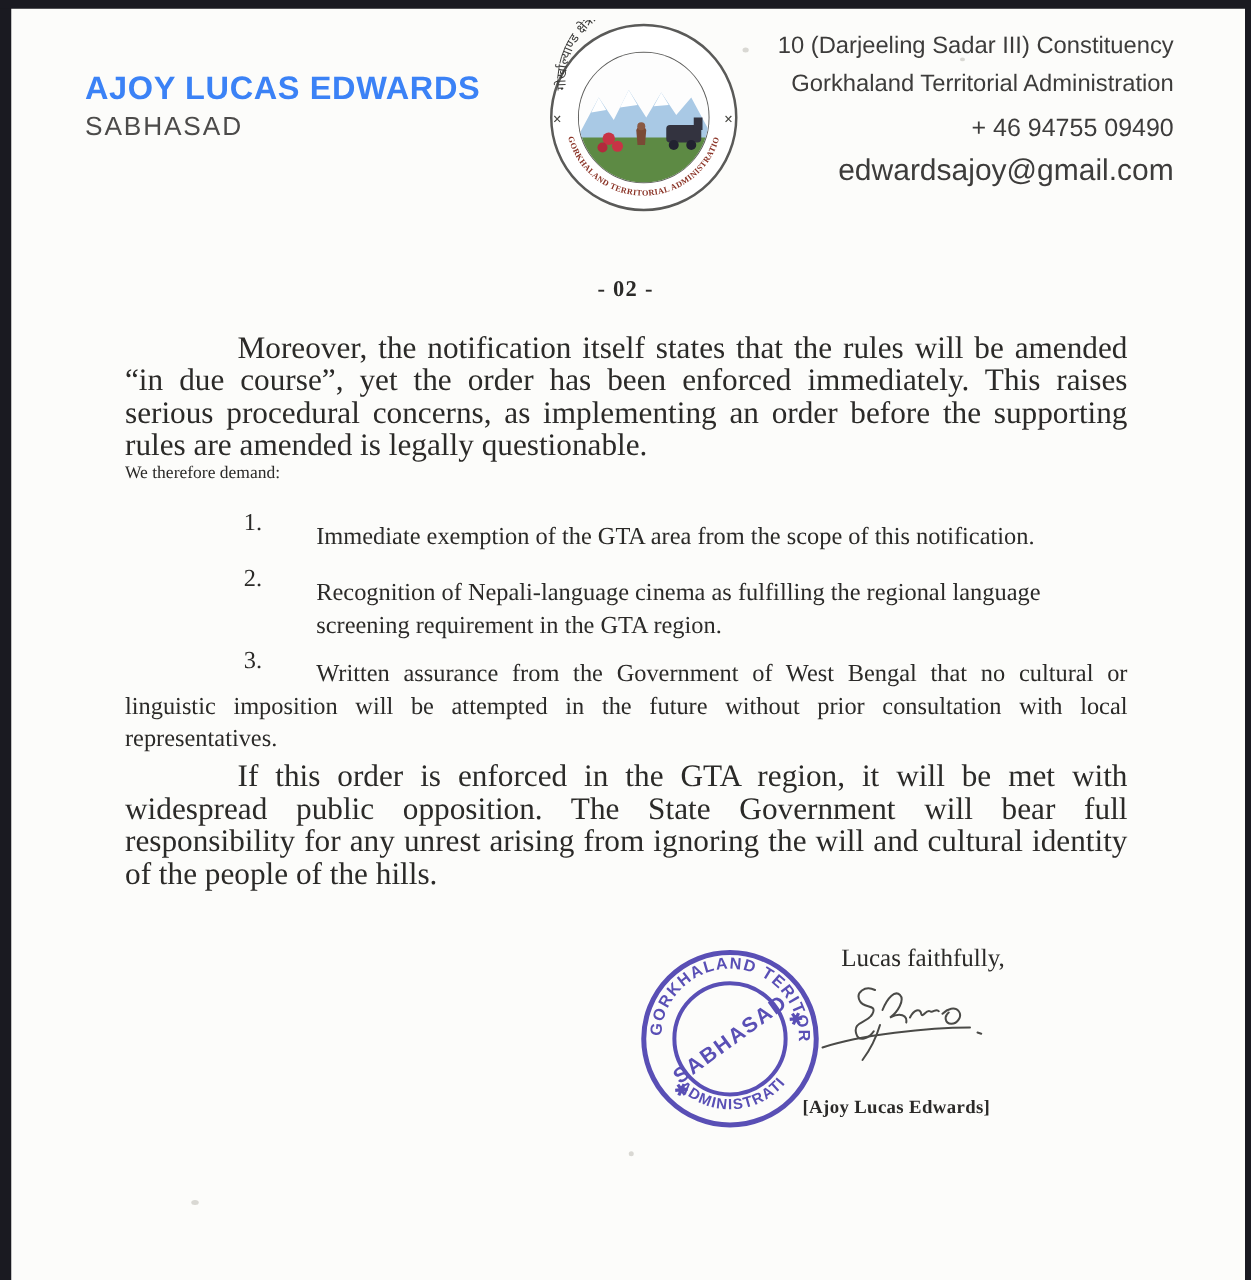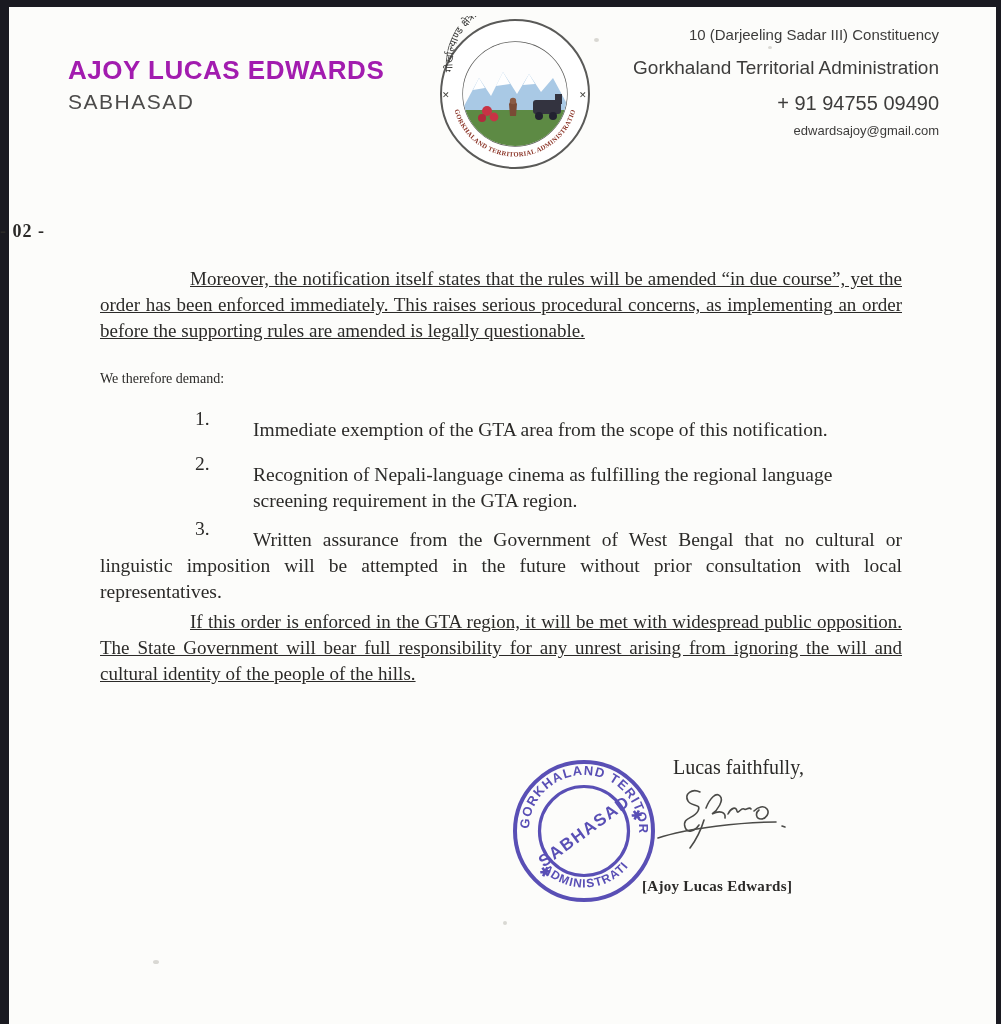--- a/index.html
+++ b/index.html
@@ -11,42 +11,42 @@
   
   .edge{position:absolute;background:#1a1a21;}
   .edge-left{left:0;top:0;width:9px;height:1024px;}
   .edge-top{left:0;top:0;width:1001px;height:7px;}
   .edge-right{right:0;top:0;width:5px;height:1024px;}
 
   
   .hdr-name{
     position:absolute;left:68px;top:55px;
     font-family:"Liberation Sans", sans-serif;font-weight:700;
-    font-size:26px;letter-spacing:.5px;color:#a21caf;
+    font-size:26px;letter-spacing:.5px;color:#3b82f6;
   }
   .hdr-title{
     position:absolute;left:68px;top:90px;
     font-family:"Liberation Sans", sans-serif;font-weight:400;
     font-size:21px;letter-spacing:1.5px;color:#4c4b4a;
   }
   .hdr-right{position:absolute;right:62px;top:0;text-align:right;
     font-family:"Liberation Sans", sans-serif;color:#3d3c3b;}
   .hdr-right div{position:absolute;right:0;white-space:nowrap;}
-  .hr1{top:26px;font-size:15px;}
+  .hr1{top:26px;font-size:19px;}
   .hr2{top:57px;font-size:19px;}
   .hr3{top:92px;font-size:20px;}
-  .hr4{top:123px;font-size:13px;}
+  .hr4{top:123px;font-size:24px;}
 
   .logo{position:absolute;left:437px;top:16px;}
 
   
-  .pagenum{position:absolute;left:0;top:221px;width:1001px;
+  .pagenum{position:absolute;left:0;top:221px;width:1001px;text-align:center;
     font-size:18px;letter-spacing:1px;font-weight:700;}
   .para{position:absolute;left:100px;width:802px;
-    font-size:19px;line-height:26px;text-align:justify;text-indent:90px;text-decoration:underline;}
+    font-size:25px;line-height:26px;text-align:justify;text-indent:90px;}
   .p1{top:266px;}
   .intro{position:absolute;left:100px;top:371px;font-size:14px;}
   .demand{position:absolute;left:100px;width:802px;font-size:19.5px;line-height:26px;}
   .d1{top:406px;} .d2{top:451px;} .d3{top:516px;}
   .dnum{position:absolute;left:95px;top:0;}
   .dtext{margin-left:153px;width:604px;margin-top:11px;}
   .dtext3{margin-left:0;width:802px;text-indent:153px;text-align:justify;}
   .pwarn{top:609px;}
   .pclose{top:691px;text-indent:88px;}
 
@@ -103,21 +103,21 @@
     <text font-family="Liberation Serif, serif" font-size="6.6" font-weight="700" fill="#8a3326" letter-spacing="0.3">
       <textPath href="#logoBotArc" startOffset="2">GORKHALAND TERRITORIAL ADMINISTRATION</textPath>
     </text>
     <text x="5" y="82" font-size="9" fill="#44443f">✕</text>
     <text x="142" y="82" font-size="9" fill="#44443f">✕</text>
   </svg>
 
   <div class="hdr-right">
     <div class="hr1">10 (Darjeeling Sadar III) Constituency</div>
     <div class="hr2">Gorkhaland Territorial Administration</div>
-    <div class="hr3">+ 91 94755 09490</div>
+    <div class="hr3">+ 46 94755 09490</div>
     <div class="hr4">edwardsajoy@gmail.com</div>
   </div>
 
   <div class="pagenum">- 02 -</div>
 
   <div class="para p1">Moreover, the notification itself states that the rules will be amended “in due course”, yet the order has been enforced immediately. This raises serious procedural concerns, as implementing an order before the supporting rules are amended is legally questionable.</div>
 
   <div class="intro">We therefore demand:</div>
 
   <div class="demand d1">

